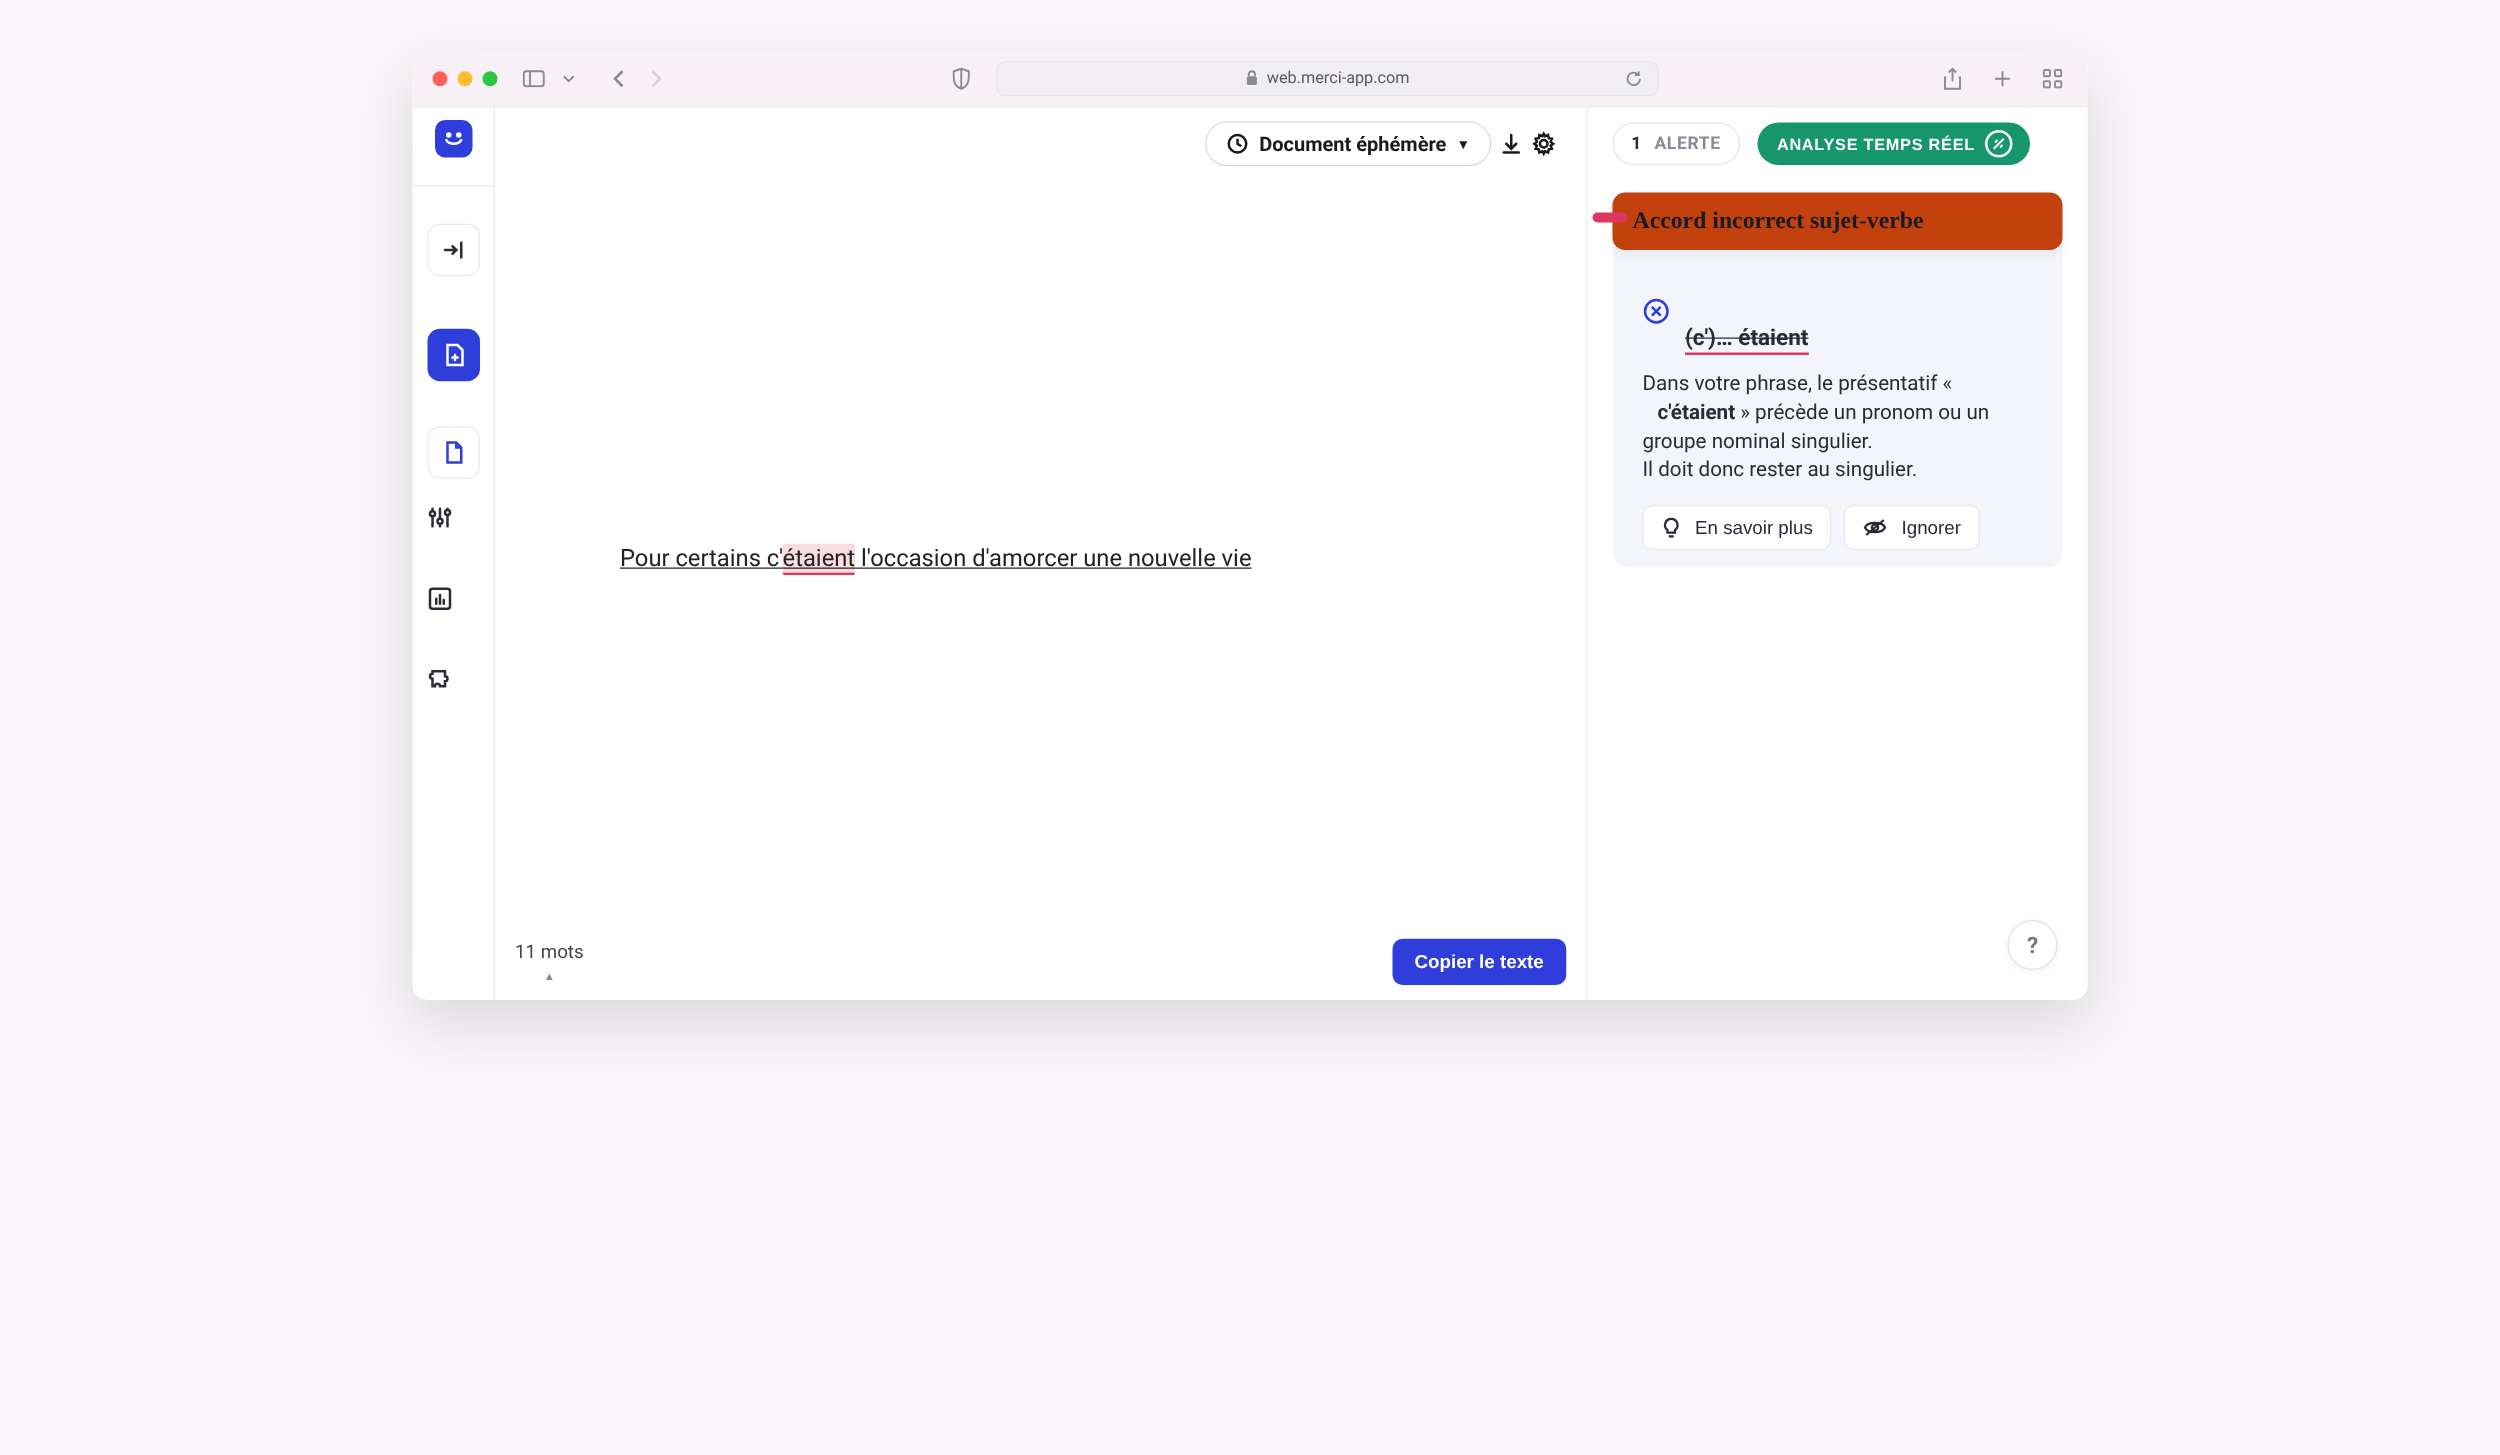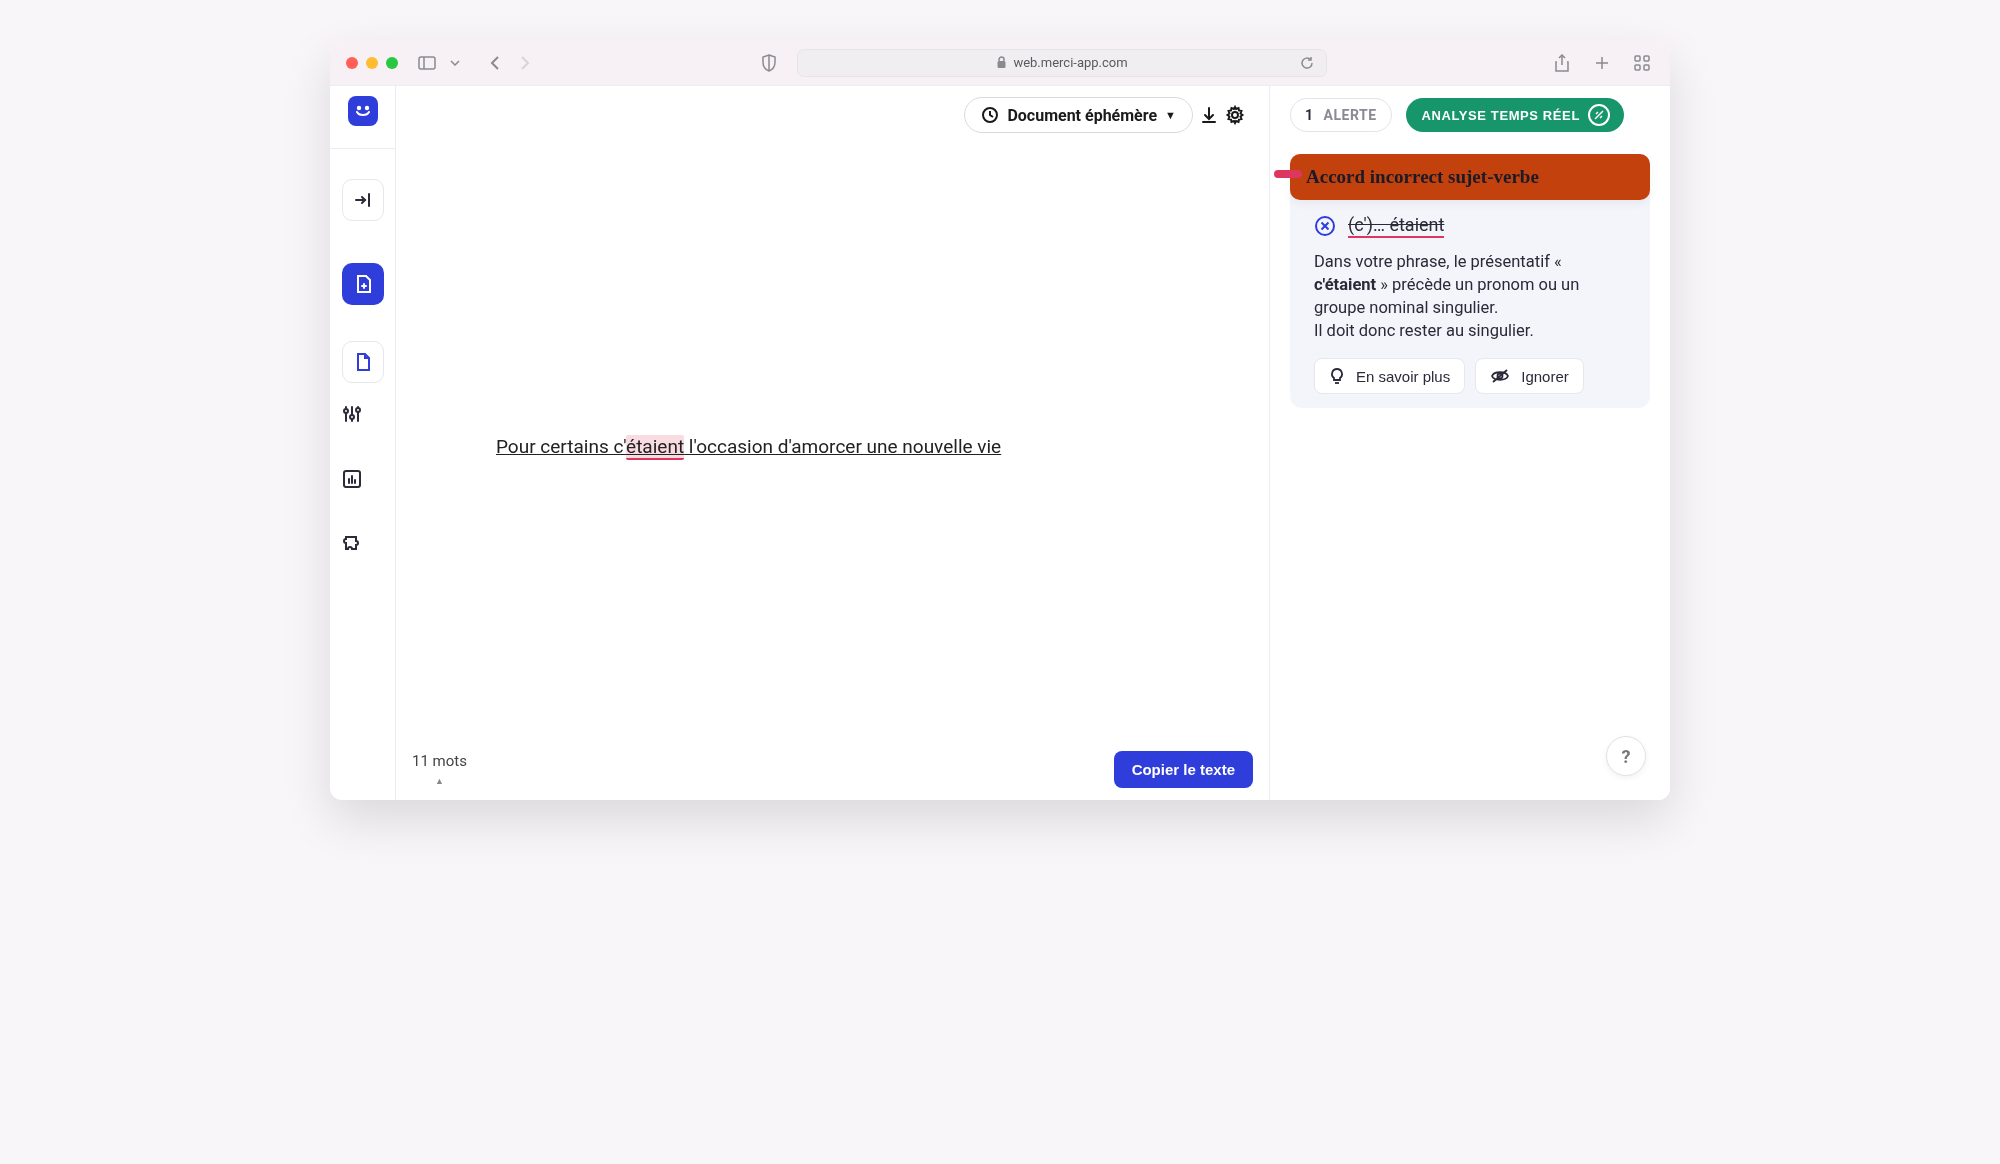--- a/index.html
+++ b/index.html
@@ -220,37 +220,38 @@
     font-family: Georgia, "Times New Roman", serif;
     font-weight:700; font-size:19px; color:#1b1b28;
   }
   .sugg {
     padding: 0 24px;
     display:flex; flex-direction:column; gap:12px;
   }
   .sugg-row { display:flex; align-items:center; gap:12px; }
   .sugg-icon { color:#2f3edb; flex-shrink:0; }
   .wrong {
-    color:#2a2a38; font-size:18px; font-weight:400;
+    color:#2a2a38; font-size:18px; font-weight:700;
     text-decoration: line-through;
     text-decoration-color:#2a2a38;
     border-bottom: 2px solid #dd375f;
     padding-bottom: 1px;
+    margin-top: 46px;
   }
   .right-chip {
     background:#2f3edb; color:#fff;
     font-size:18px; font-weight:700;
     padding: 6px 14px; border-radius:6px;
   }
   .explain {
     padding: 12px 24px 0;
     font-size: 16.5px; color:#2a2a38;
     line-height:1.4;
   }
-  .explain b { font-weight:700; }
+  .explain b { font-weight:700;margin-left:12px; }
   .rp-actions {
     display:flex; gap:10px; padding: 16px 24px 0;
   }
   .rp-action {
     background:#fff; border:1px solid #e7e7ef;
     border-radius:8px; padding: 8px 14px;
     display:flex; align-items:center; gap:11px;
     font-size:15px; color:#2a2a38; cursor:pointer;
   }
   .rightpanel { position:relative; }

